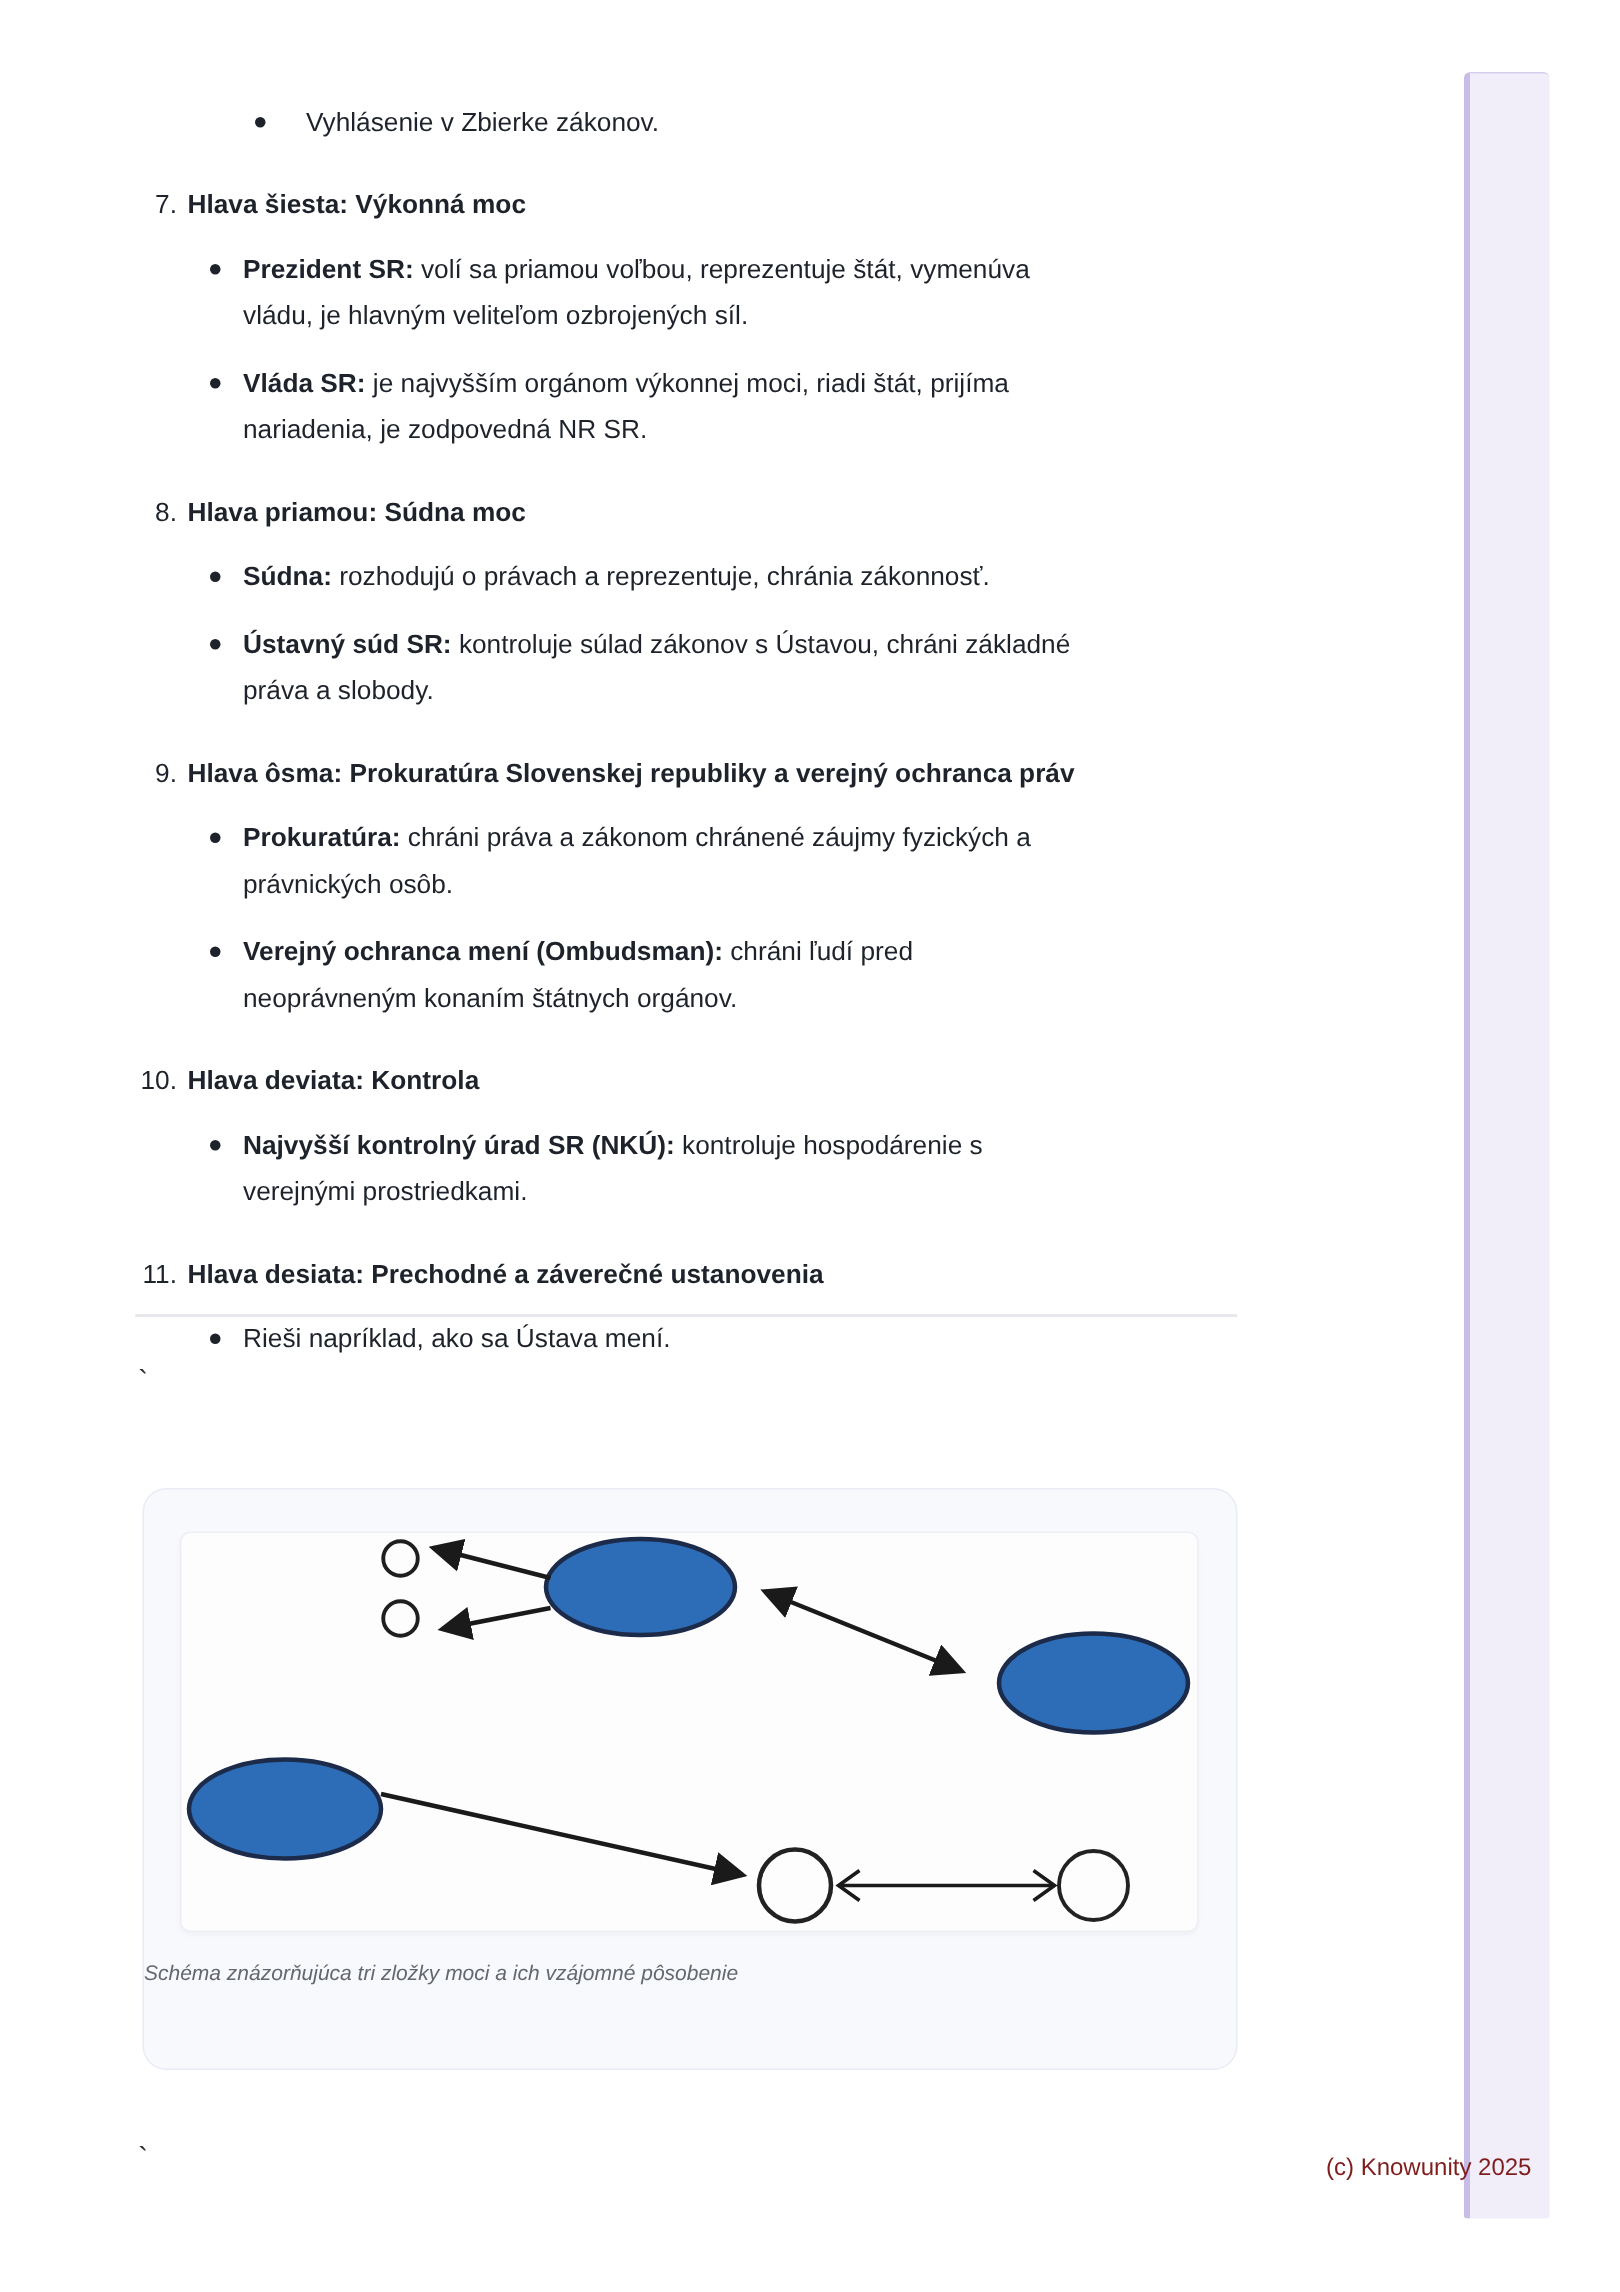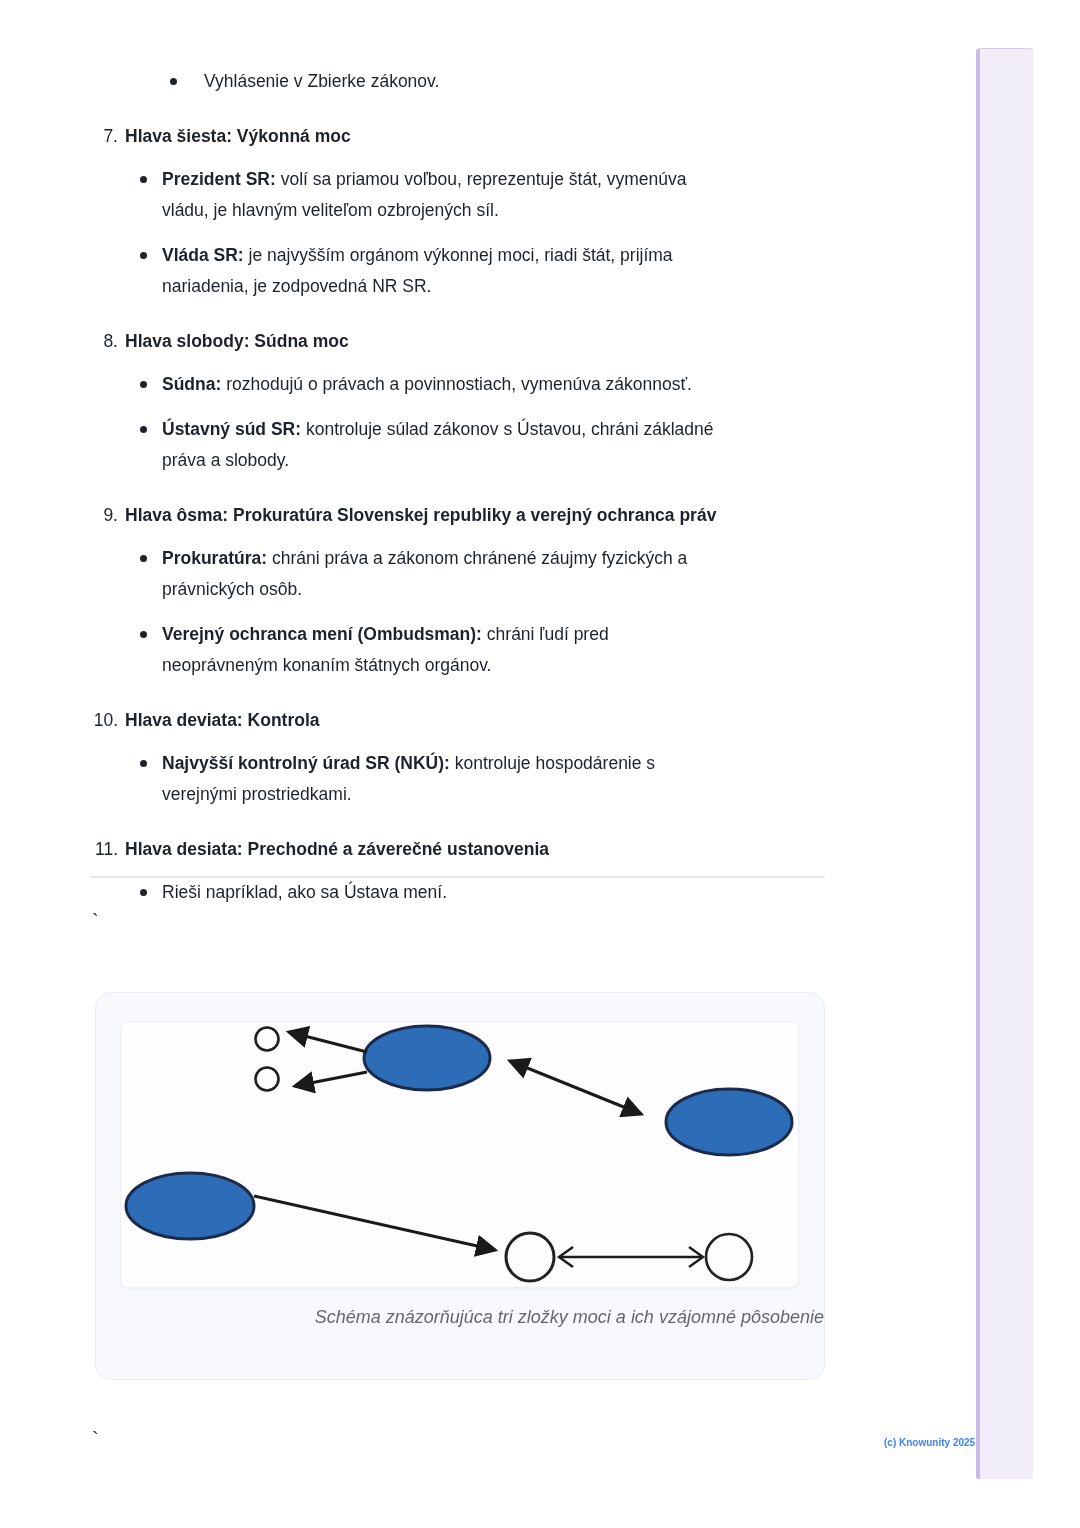--- a/index.html
+++ b/index.html
@@ -92,45 +92,44 @@
     width: 677px; height: 265px;
     background: #fdfdfe;
     border-radius: 6px;
     box-shadow: 0 0 0 1px #eeeef3, 0 2px 4px rgba(40,40,80,0.05);
   }
   .figure-image svg { display: block; width: 677px; height: 265px; }
   .figure-caption {
     position: absolute;
     left: 0; right: 0;
     top: 314px;
-    text-align: right;
+    text-align: left;
     font-style: italic;
-    font-size: 18px;
+    font-size: 14px;
     color: #63676e;
   }
   .edge-bar {
     position: absolute;
     left: 976px; top: 48px;
     width: 57px; height: 1431px;
     background: #f1edf9;
     border-left: 4px solid #c8bde9;
     border-top: 1px solid #d6cdee;
     border-radius: 4px 4px 2px 2px;
     box-sizing: border-box;
     z-index: 1;
   }
   .footer-copyright {
     position: absolute;
     top: 1437px;
     left: 884px;
-    font-size: 10px;
-    color: #3b82f6;
+    font-size: 16px;
+    color: #7f1d1d;
     z-index: 2;
     white-space: nowrap;
-    font-weight: bold;
   }
 </style>
 </head>
 <body>
 
 <div class="content">
 
   <div class="intro-bullet">
     <p style="margin:16px">Vyhlásenie v Zbierke zákonov.</p>
   </div>
@@ -146,24 +145,24 @@
     </div>
     <div class="sub-bullet">
       <p><span class="lead">Vláda SR:</span><span> je najvyšším orgánom výkonnej moci, riadi štát, prijíma
 nariadenia, je zodpovedná NR SR.</span></p>
     </div>
   </div>
 
   <div class="item">
     <div class="item-heading">
       <span class="item-number">8.</span>
-      <span>Hlava slobody: Súdna moc</span>
-    </div>
-    <div class="sub-bullet">
-      <p><span class="lead">Súdna:</span><span> rozhodujú o právach a povinnostiach, vymenúva zákonnosť.</span></p>
+      <span>Hlava priamou: Súdna moc</span>
+    </div>
+    <div class="sub-bullet">
+      <p><span class="lead">Súdna:</span><span> rozhodujú o právach a reprezentuje, chránia zákonnosť.</span></p>
     </div>
     <div class="sub-bullet">
       <p><span class="lead">Ústavný súd SR:</span><span> kontroluje súlad zákonov s Ústavou, chráni základné
 práva a slobody.</span></p>
     </div>
   </div>
 
   <div class="item">
     <div class="item-heading">
       <span class="item-number">9.</span>

